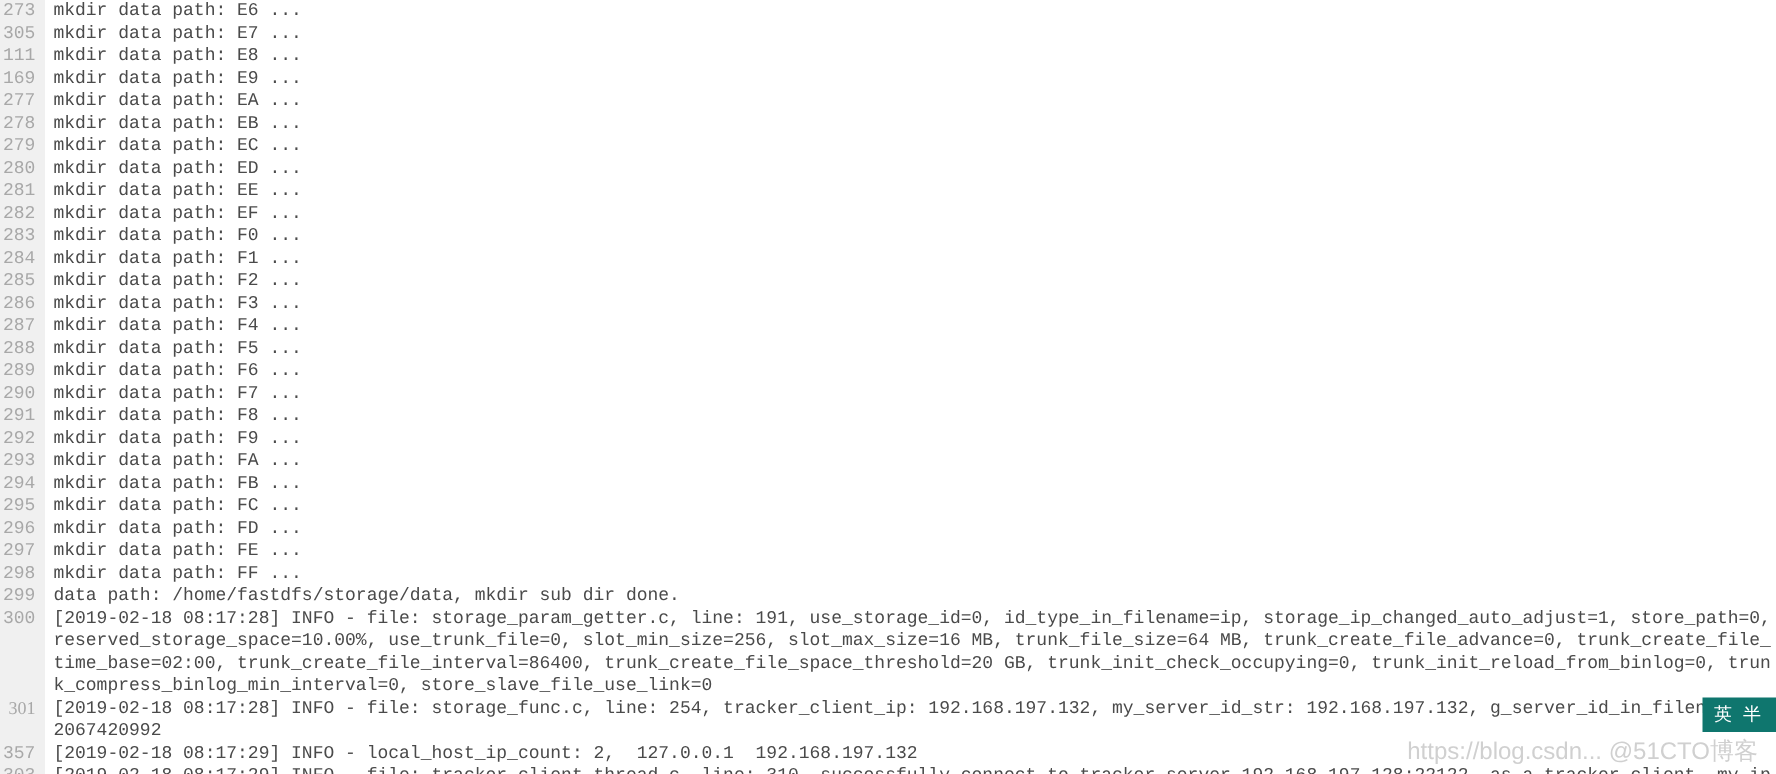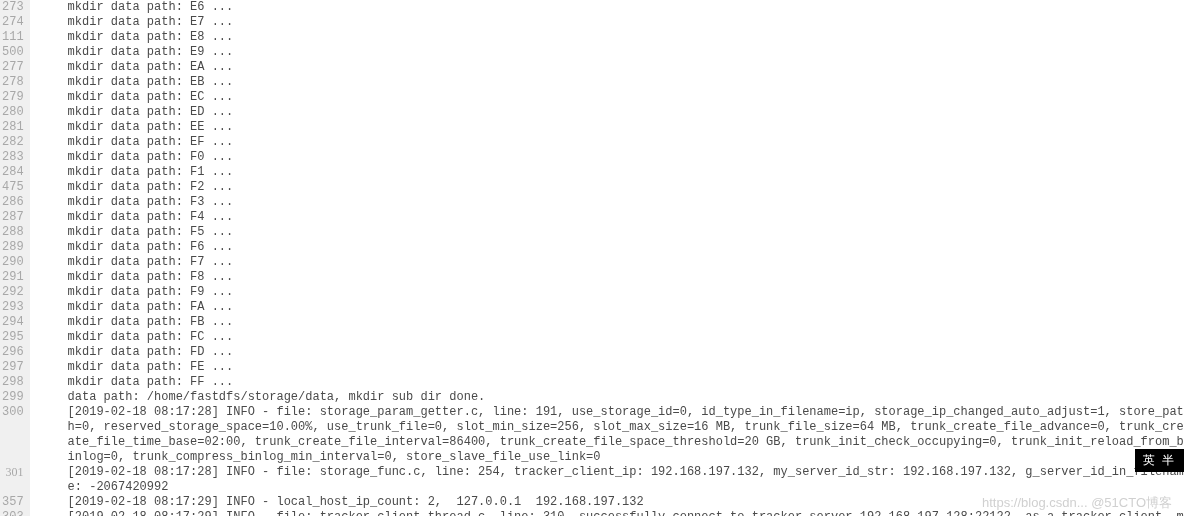--- a/index.html
+++ b/index.html
@@ -10,21 +10,20 @@
       color: #4a4a4a;
       overflow: hidden;
       width: 1184px;
       height: 516px;
       position: relative;
     }
     .editor {
       display: flex;
       width: 100%;
       height: 100%;
-      gap: 32px;
     }
     .gutter {
       background: #f0f0f0;
       color: #a8a8a8;
       padding: 0 6px 0 2px;
       text-align: right;
       user-select: none;
       flex-shrink: 0;
       min-width: 24px;
       line-height: 15px;
@@ -38,54 +37,54 @@
       word-break: break-all;
       position: relative;
     }
     .line { height: 15px; white-space: pre; }
     .multi { white-space: pre-wrap; word-break: break-all; }
     .watermark {
       position: absolute;
       bottom: 4px;
       right: 12px;
       color: #d0d0d0;
-      font-size: 13px;
+      font-size: 16px;
       font-family: "Microsoft YaHei", sans-serif;
       pointer-events: none;
     }
     .ime-indicator {
       position: absolute;
       right: 0;
-      bottom: 44px;
-      background: #000000;
+      bottom: 28px;
+      background: #0f766e;
       color: #ffffff;
       font-family: "Microsoft YaHei", sans-serif;
       font-size: 12px;
       padding: 3px 8px;
       letter-spacing: 2px;
     }
   </style>
 </head>
 <body>
 
 <div class="editor">
   <div class="gutter" id="gutter">
       <div class="ln">273</div>
-      <div class="ln">274</div>
+      <div class="ln">305</div>
       <div class="ln">111</div>
-      <div class="ln">500</div>
+      <div class="ln">169</div>
       <div class="ln">277</div>
       <div class="ln">278</div>
       <div class="ln">279</div>
       <div class="ln">280</div>
       <div class="ln">281</div>
       <div class="ln">282</div>
       <div class="ln">283</div>
       <div class="ln">284</div>
-      <div class="ln">475</div>
+      <div class="ln">285</div>
       <div class="ln">286</div>
       <div class="ln">287</div>
       <div class="ln">288</div>
       <div class="ln">289</div>
       <div class="ln">290</div>
       <div class="ln">291</div>
       <div class="ln">292</div>
       <div class="ln">293</div>
       <div class="ln">294</div>
       <div class="ln">295</div>

